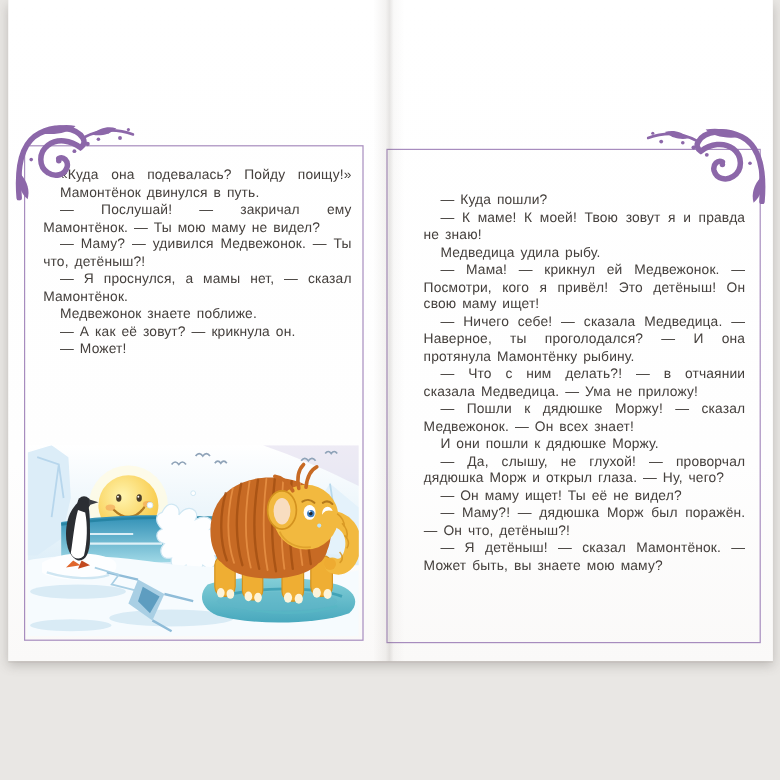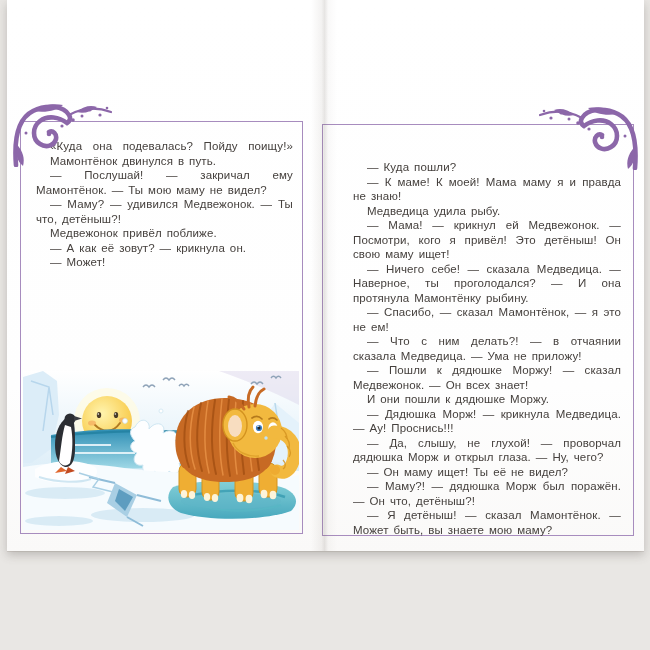--- a/index.html
+++ b/index.html
@@ -84,36 +84,35 @@
       <circle cx="14" cy="30" r="1.5"></circle>
         <circle cx="44" cy="4" r="1.2"></circle>
     </g>
   </svg>
 
   <div class="text text-left" lang="ru">
       <p class="jfull">«Куда она подевалась? Пойду поищу!»</p>
       <p>Мамонтёнок двинулся в путь.</p>
       <p>— Послушай! — закричал ему Мамонтёнок. — Ты мою маму не видел?</p>
       <p>— Маму? — удивился Медвежонок. — Ты что, детёныш?!</p>
-      <p>Медвежонок привёл поближе.</p>
+      <p>— Я проснулся, а мамы нет, — сказал Мамонтёнок.</p>
+      <p>Медвежонок знаете поближе.</p>
       <p>— А как её зовут? — крикнула он.</p>
       <p>— Может!</p>
     </div>
 
   <div class="text text-right" lang="ru">
       <p>— Куда пошли?</p>
-      <p>— К маме! К моей! Мама маму я и правда не знаю!</p>
+      <p>— К маме! К моей! Твою зовут я и правда не знаю!</p>
       <p>Медведица удила рыбу.</p>
       <p>— Мама! — крикнул ей Медвежонок. — Посмотри, кого я привёл! Это детёныш! Он свою маму ищет!</p>
       <p>— Ничего себе! — сказала Медведица. — Наверное, ты проголодался? — И она протянула Мамонтёнку рыбину.</p>
-      <p>— Спасибо, — сказал Мамонтёнок, — я это не ем!</p>
       <p>— Что с ним делать?! — в отчаянии сказала Медведица. — Ума не приложу!</p>
       <p>— Пошли к дядюшке Моржу! — сказал Медвежонок. — Он всех знает!</p>
       <p>И они пошли к дядюшке Моржу.</p>
-      <p>— Дядюшка Морж! — крикнула Медведица. — Ау! Проснись!!!</p>
       <p>— Да, слышу, не глухой! — проворчал дядюшка Морж и открыл глаза. — Ну, чего?</p>
       <p>— Он маму ищет! Ты её не видел?</p>
       <p>— Маму?! — дядюшка Морж был поражён. — Он что, детёныш?!</p>
       <p>— Я детёныш! — сказал Мамонтёнок. — Может быть, вы знаете мою маму?</p>
     </div>
 
   <svg class="illo" viewBox="0 0 276 159" aria-hidden="true">
     <defs>
       <linearGradient id="sky" x1="0" y1="0" x2="0" y2="1">
         <stop offset="0" stop-color="#ffffff"></stop>

